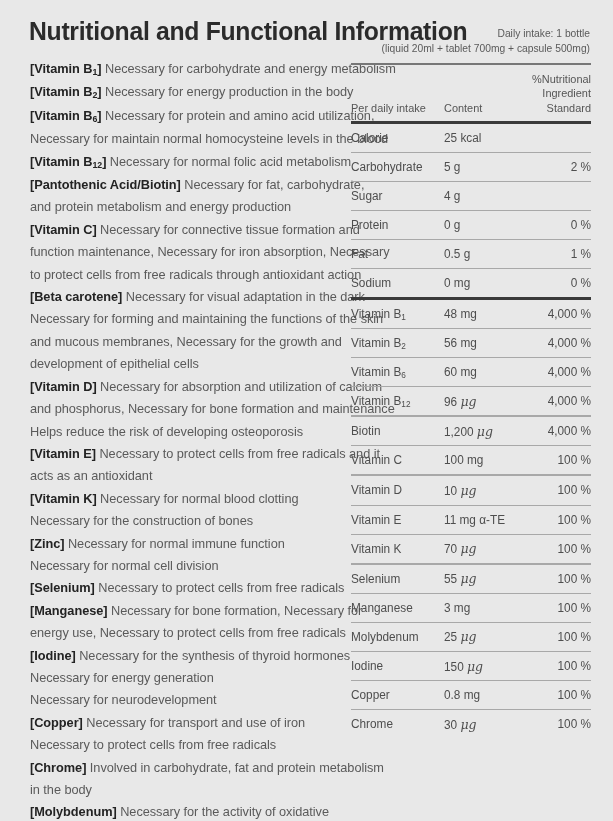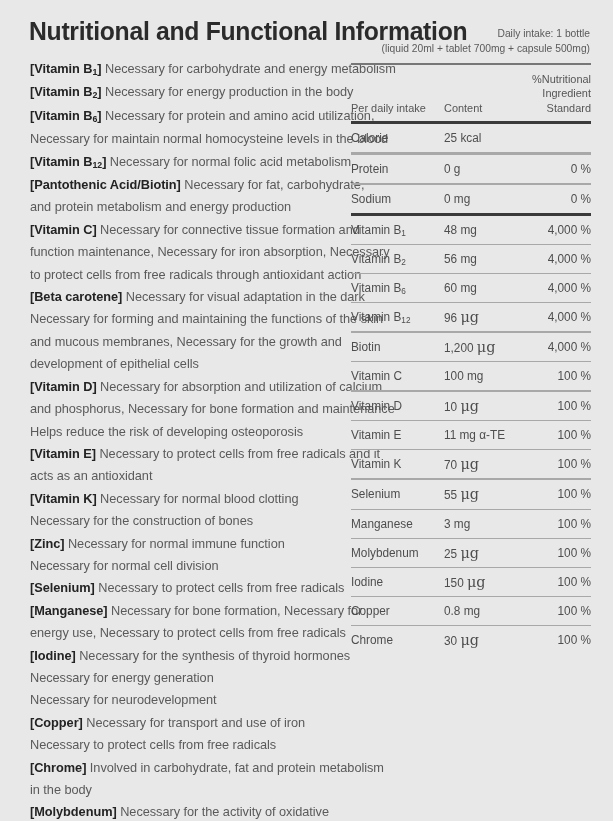--- a/index.html
+++ b/index.html
@@ -128,21 +128,22 @@
   .td-cont { width: 68px; transform-origin: left center; text-align: left; }
   .td-pct  { width: 79px; transform-origin: right center; text-align: right; }
   .td sub {
     font-size: 8.6px;
     vertical-align: baseline;
     position: relative;
     top: 2px;
   }
   .ug {
     font-family: "DejaVu Serif", serif;
-    font-size: 15px;
+    font-style: italic;
+    font-size: 13px;
   }
 </style>
 </head>
 <body>
 
 <div id="page">
 
   <div class="title">Nutritional and Functional Information</div>
 
   <div class="desc-col">
@@ -203,28 +204,43 @@
 
     <div class="rule-thick"></div>
 
     <div id="macro-body">
         <div class="trow">
           <div class="td td-name">Calorie</div>
           <div class="td td-cont">25 kcal</div>
           <div class="td td-pct"></div>
         </div>
         <div class="rule-thin"></div>
-        <div class="rule-thin"></div>
+        <div class="trow">
+          <div class="td td-name">Carbohydrate</div>
+          <div class="td td-cont">5 g</div>
+          <div class="td td-pct">2 %</div>
+        </div>
+        <div class="rule-thin"></div>
+        <div class="trow">
+          <div class="td td-name">Sugar</div>
+          <div class="td td-cont">4 g</div>
+          <div class="td td-pct"></div>
+        </div>
         <div class="rule-thin"></div>
         <div class="trow">
           <div class="td td-name">Protein</div>
           <div class="td td-cont">0 g</div>
           <div class="td td-pct">0 %</div>
         </div>
         <div class="rule-thin"></div>
+        <div class="trow">
+          <div class="td td-name">Fat</div>
+          <div class="td td-cont">0.5 g</div>
+          <div class="td td-pct">1 %</div>
+        </div>
         <div class="rule-thin"></div>
         <div class="trow">
           <div class="td td-name">Sodium</div>
           <div class="td td-cont">0 mg</div>
           <div class="td td-pct">0 %</div>
         </div>
       </div>
 
     <div class="rule-thick"></div>
 

